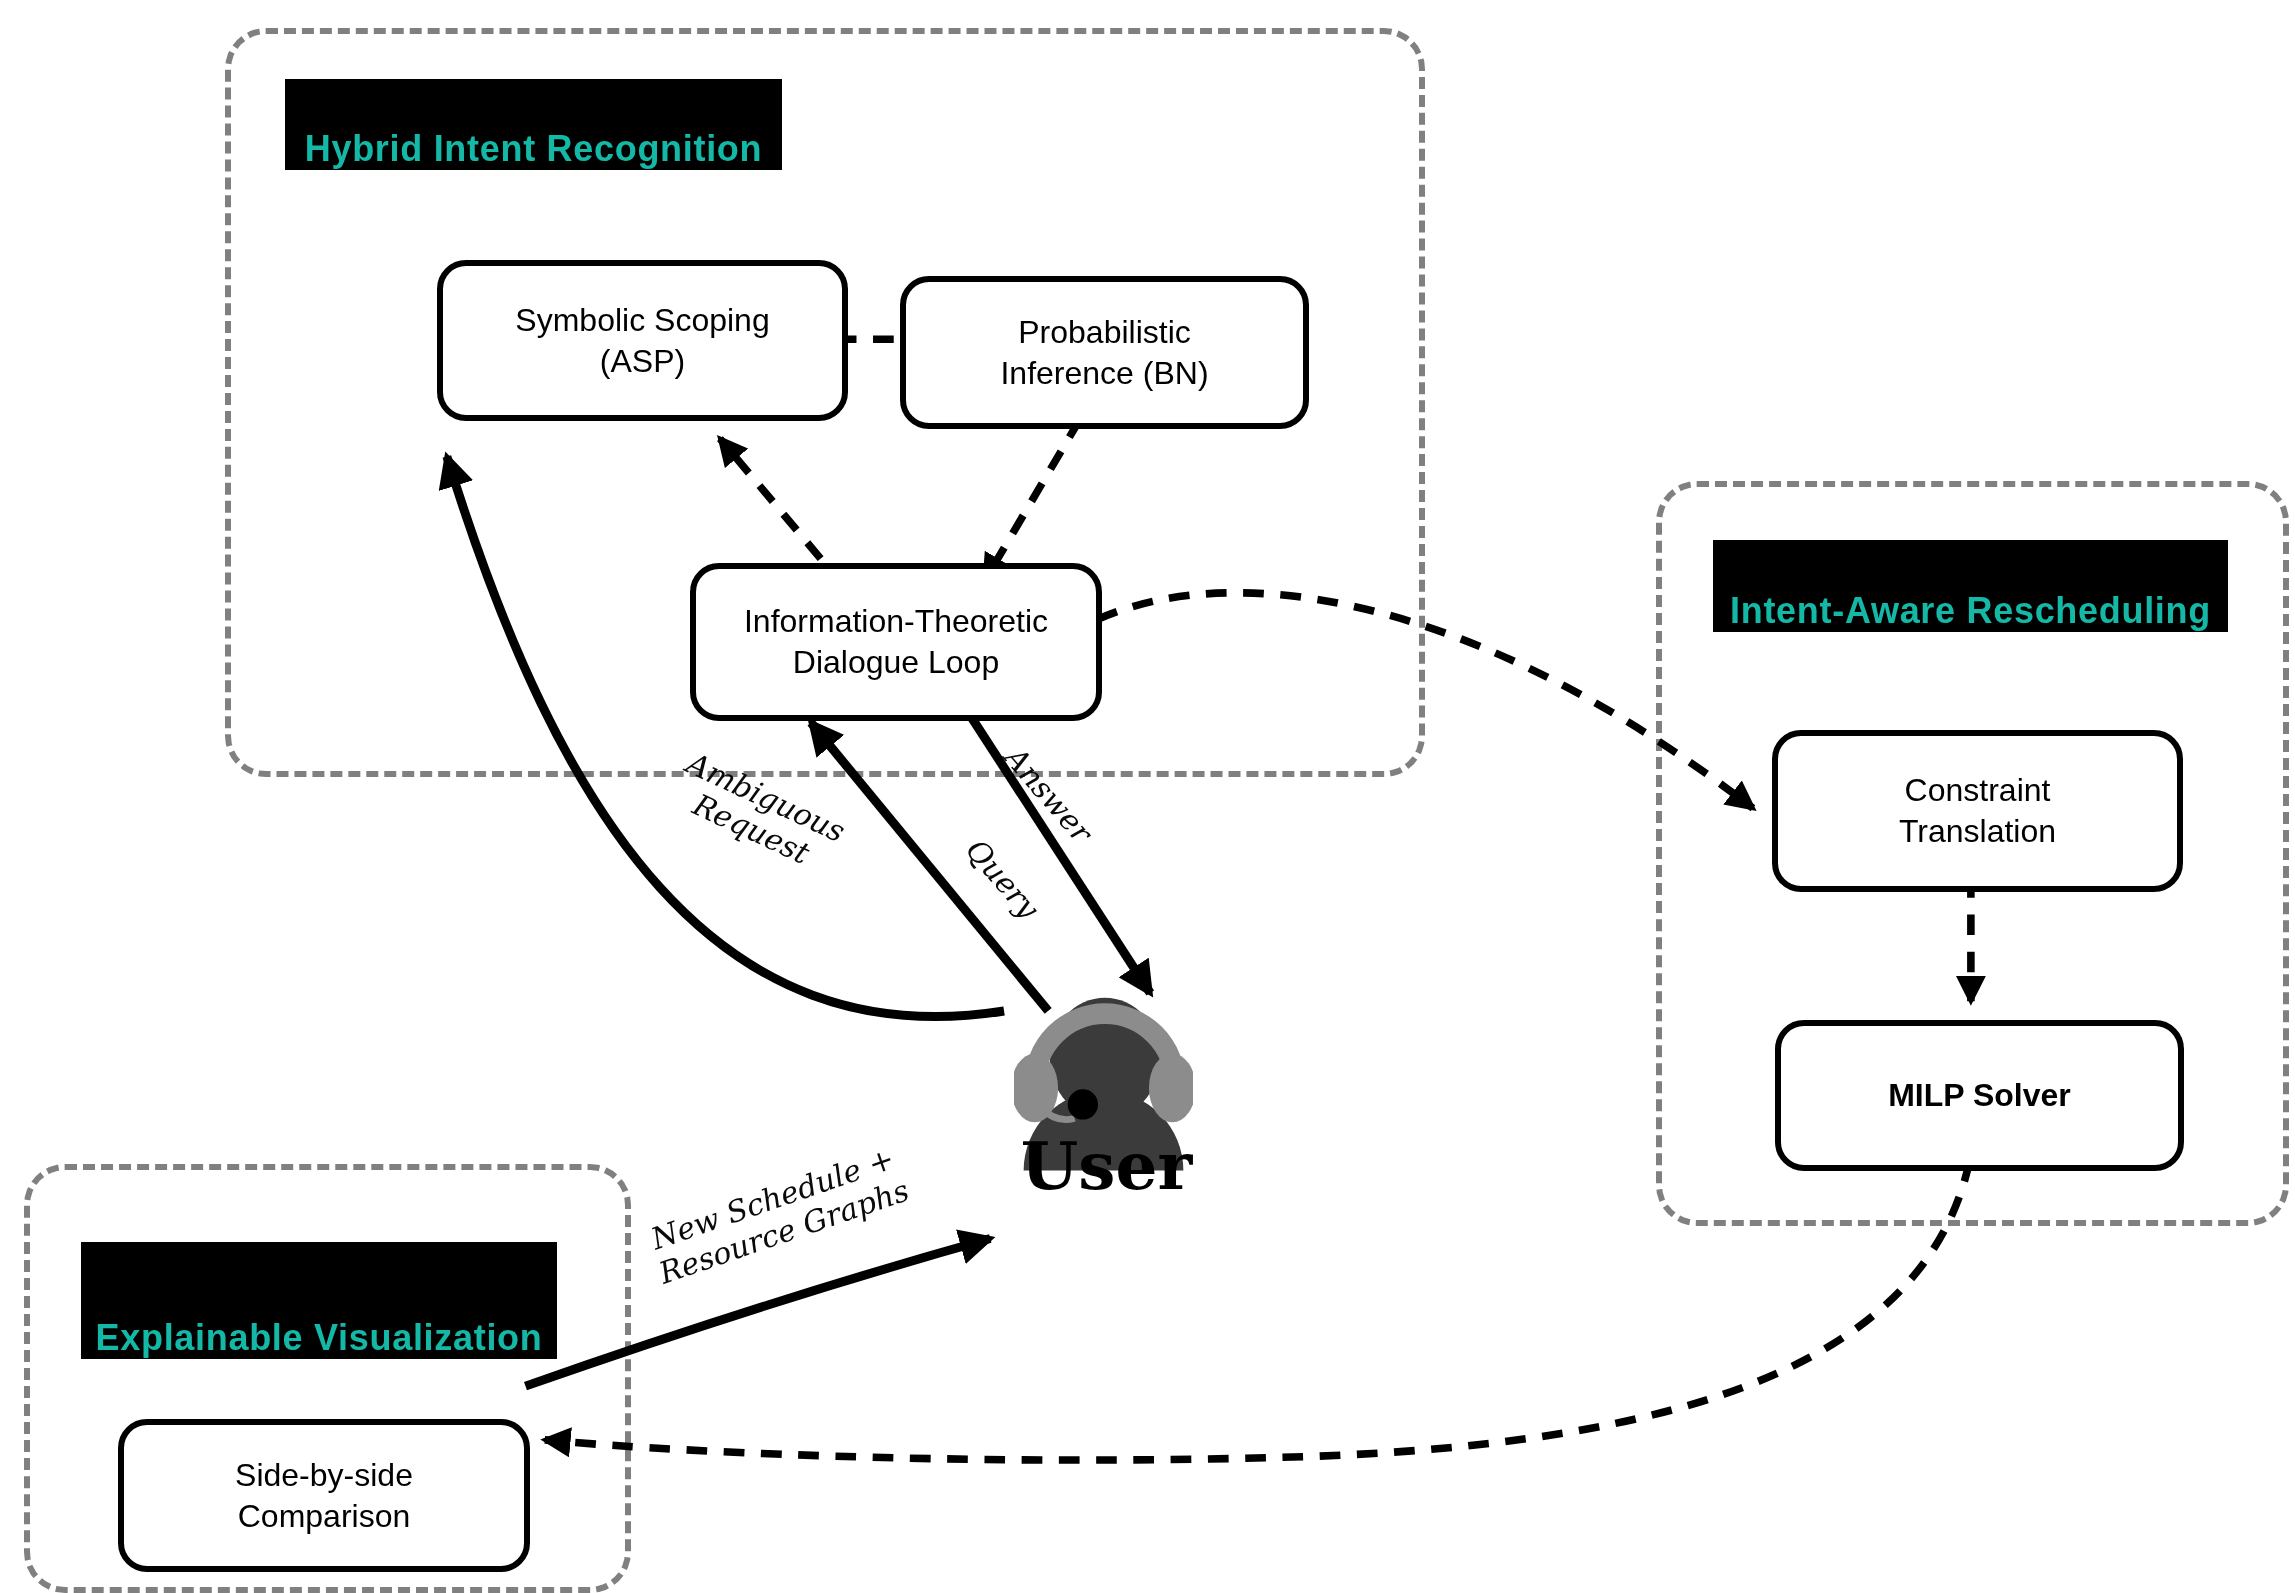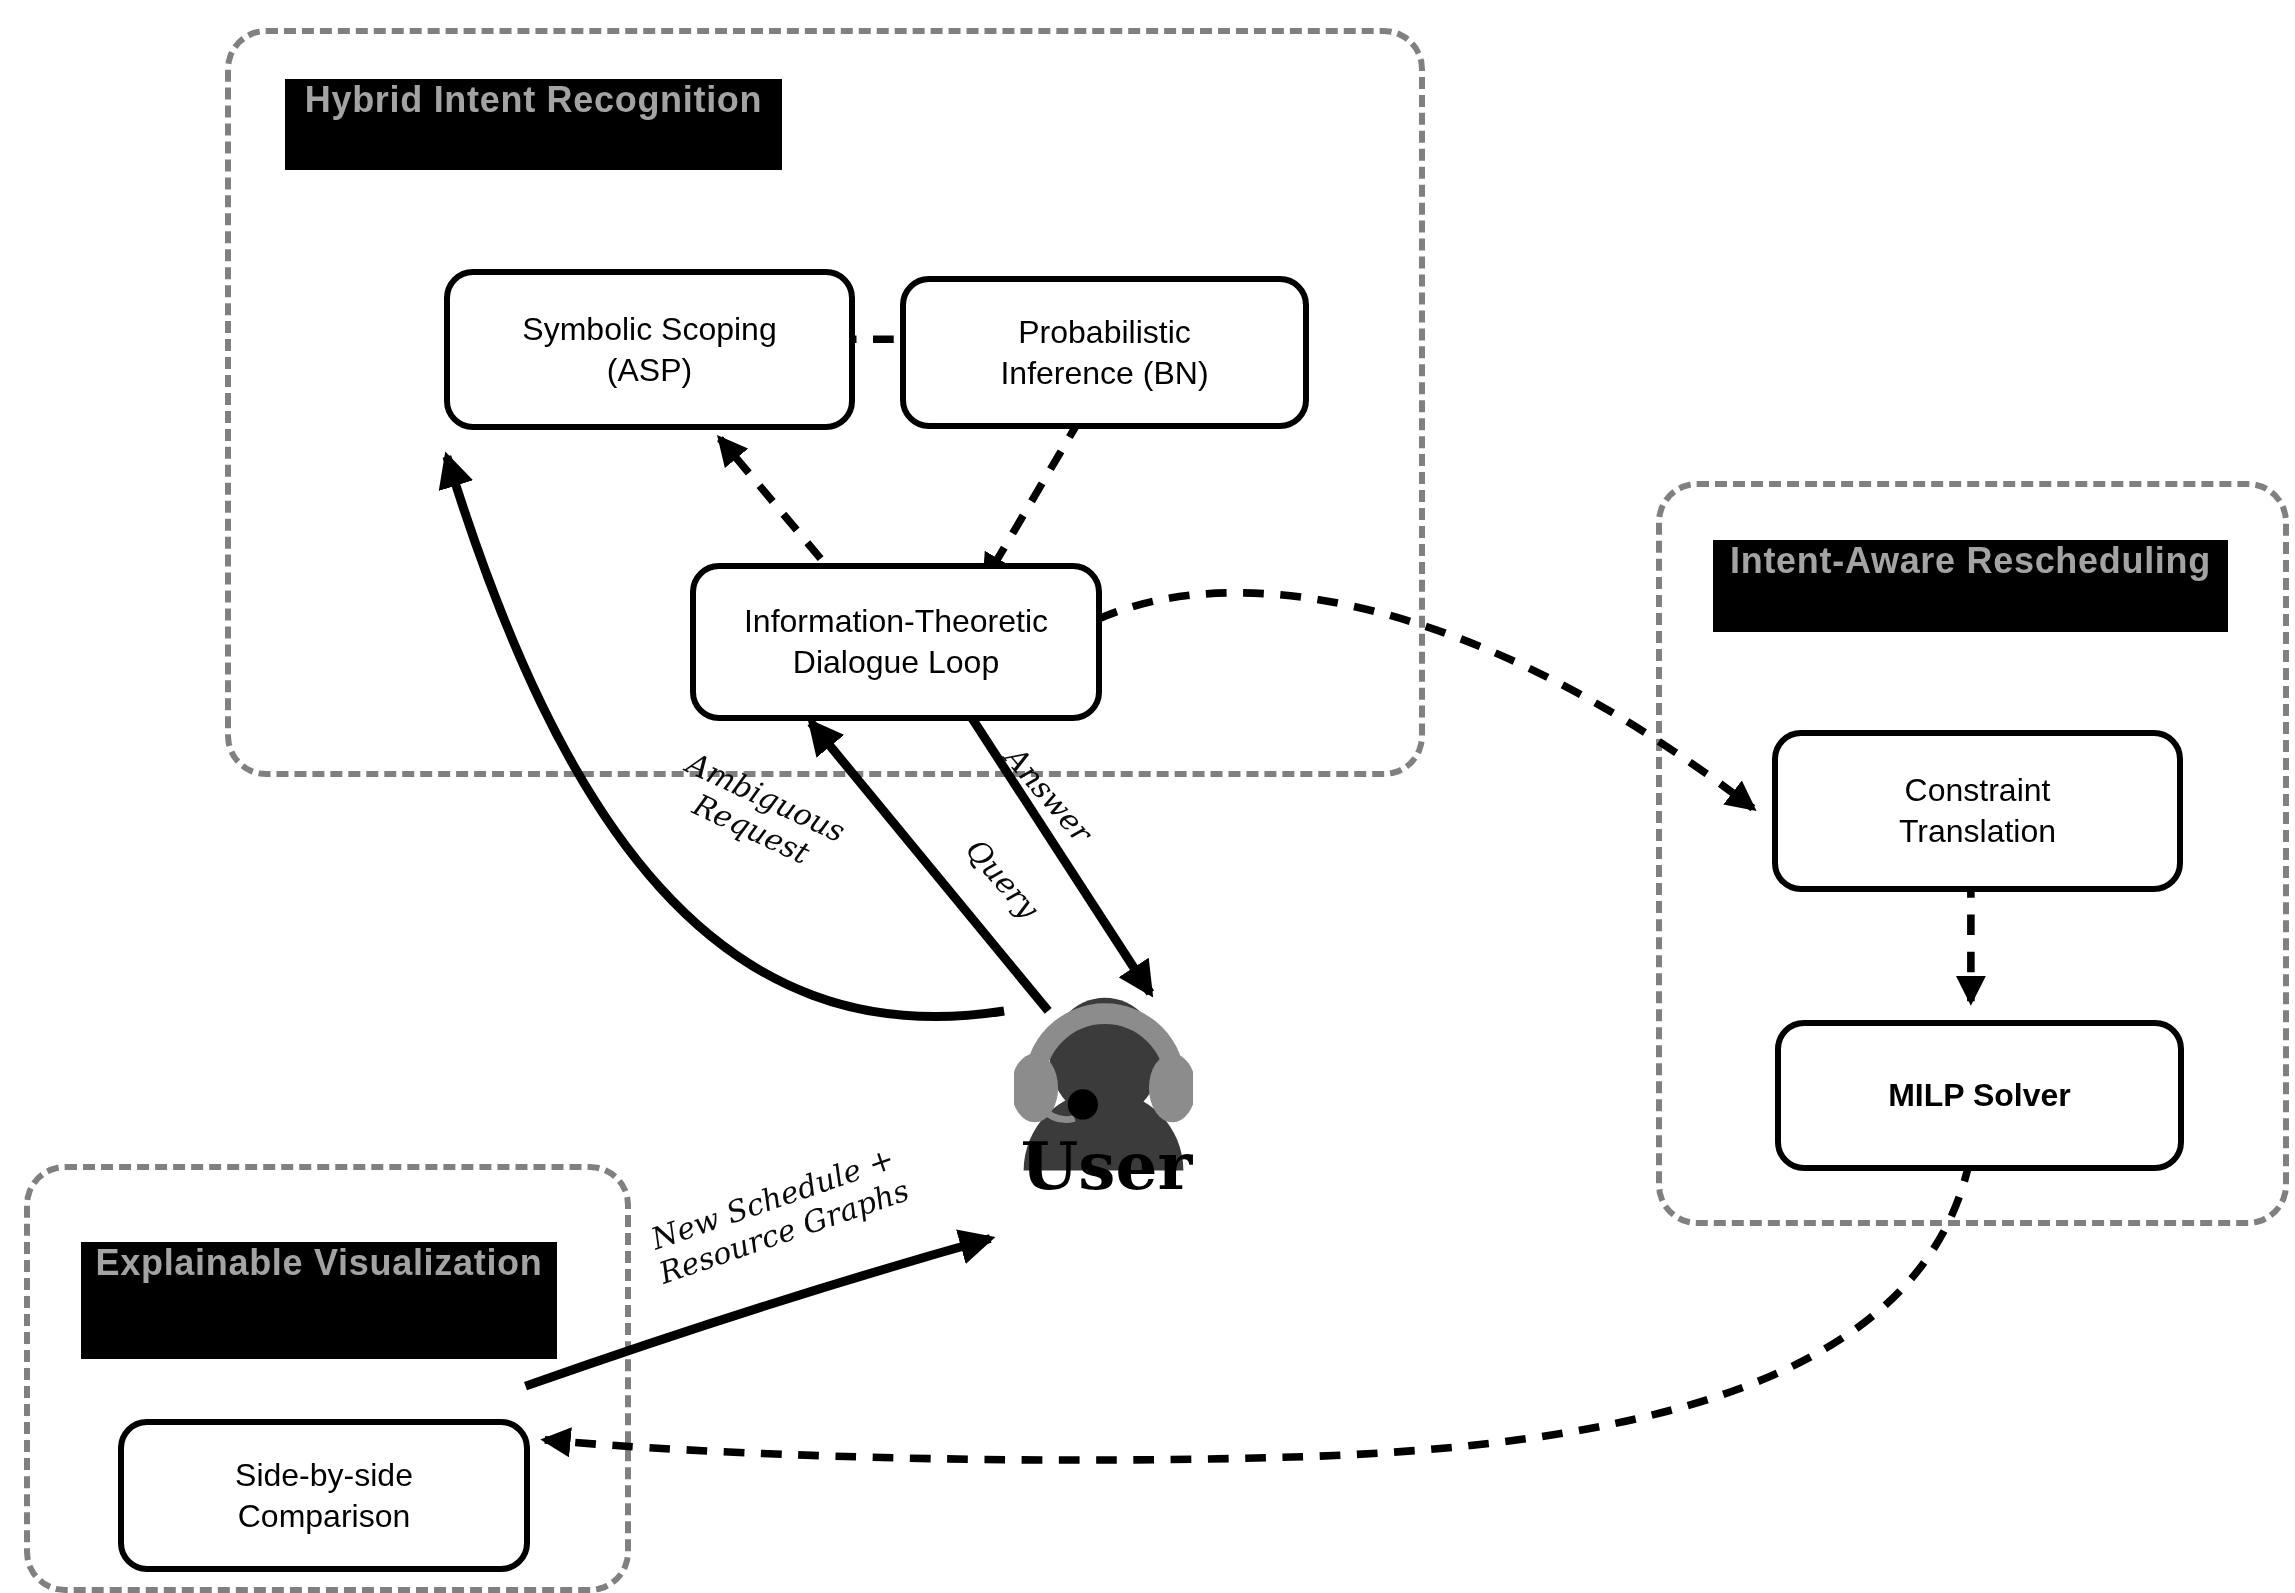--- a/index.html
+++ b/index.html
@@ -28,25 +28,25 @@
   .group {
     position: absolute;
     border: 6.2px dashed #808080;
     border-radius: 41px;
     background: transparent;
     z-index: 0;
   }
   .group-label {
     position: absolute;
     background: #000000;
-    color: #a3a3a3;
+    color: #14b8a6;
     font-weight: bold;
     font-size: 36px;
     display: flex;
-    align-items: flex-start;
+    align-items: flex-end;
     justify-content: center;
     z-index: 3;
     letter-spacing: 0.7px;
   }
   .node {
     position: absolute;
     background: #ffffff;
     border: 6.2px solid #000000;
     border-radius: 29px;
     display: flex;
@@ -131,21 +131,21 @@
   <div class="group-label" style="left:285px; top:79px; width:497px; height:91px;">
     <span>Hybrid Intent Recognition</span>
   </div>
   <div class="group-label" style="left:1713px; top:540px; width:515px; height:92px;">
     <span>Intent-Aware Rescheduling</span>
   </div>
   <div class="group-label" style="left:81px; top:1242px; width:476px; height:117px;">
     <span>Explainable Visualization</span>
   </div>
 
-  <div class="node" style="left:437px; top:269px; width:399px; height:149px;margin-left:7px;">
+  <div class="node" style="left:437px; top:260px; width:399px; height:149px;">
     <span>Symbolic Scoping</span>
     <span>(ASP)</span>
   </div>
 
   <div class="node" style="left:900px; top:276px; width:397px; height:141px;">
     <span>Probabilistic</span>
     <span>Inference (BN)</span>
   </div>
 
   <div class="node" style="left:690px; top:563px; width:400px; height:146px;align-items:center;">

